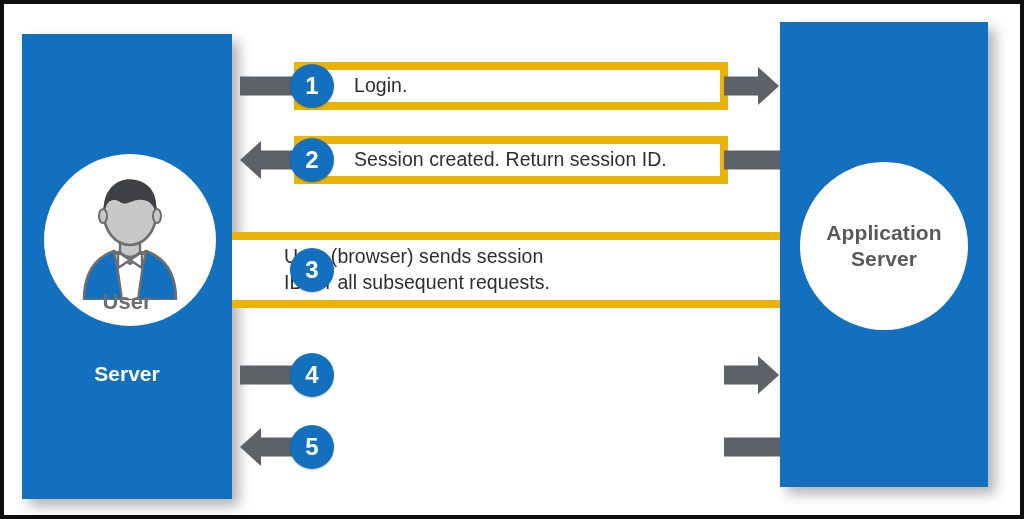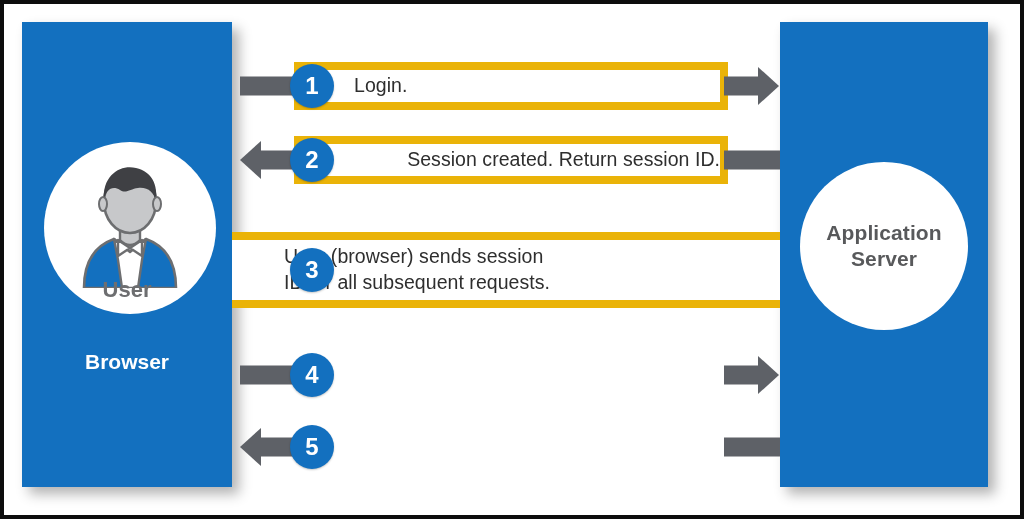--- a/index.html
+++ b/index.html
@@ -15,21 +15,21 @@
     box-sizing:border-box;
     border:4px solid #0d0d0d;
     background:#ffffff;
   }
   
   .endpoint{
     position:absolute;
     background:#1370bf;
     box-shadow:7px 7px 12px rgba(0,0,0,.30);
   }
-  #browser-block{ left:18px; top:18px; width:210px; height:465px; }
+  #browser-block{ left:18px; top:30px; width:210px; height:465px; }
   #server-block { left:776px; top:18px; width:208px; height:465px; }
 
   .circle{
     position:absolute;
     background:#ffffff;
     border-radius:50%;
     display:flex;
     align-items:center;
     justify-content:center;
   }
@@ -144,21 +144,21 @@
 
       <ellipse cx="64" cy="42" rx="26" ry="31" fill="#c7c8ca" stroke="#6d6e70" stroke-width="2.6"></ellipse>
 
       <path d="M38 40 C36 14 56 4 70 8 C86 12 92 24 90 42 C88 32 82 27 72 28 C64 29 60 34 54 30 C46 25 40 30 38 40 Z" fill="#3f4044"></path>
 
       <ellipse cx="37" cy="44" rx="4" ry="7" fill="#c7c8ca" stroke="#6d6e70" stroke-width="2"></ellipse>
       <ellipse cx="91" cy="44" rx="4" ry="7" fill="#c7c8ca" stroke="#6d6e70" stroke-width="2"></ellipse>
     </svg>
 
     <div id="user-label">User</div>
-    <div id="browser-label">Browser</div>
+    <div id="browser-label">Server</div>
   </div>
 
   <div class="endpoint" id="server-block">
     <div class="circle" id="server-circle">
       <div id="server-label">Application
 Server</div>
     </div>
   </div>
 
   <div class="row" style="top:58px;height:48px;">
@@ -167,21 +167,21 @@
       <div class="msgtext">Login.</div>
     </div>
     <div class="bar" style="left:720px;width:36px;"></div>
     <div class="head right" style="left:754px;"></div>
     <div class="badge" style="left:286px;">1</div>
   </div>
 
   <div class="row" style="top:132px;height:48px;">
     <div class="head left" style="left:236px;"></div>
     <div class="bar" style="left:256px;width:50px;"></div>
-    <div class="msgbox" style="left:290px;width:434px;justify-content:flex-end;">
+    <div class="msgbox" style="left:290px;width:434px;">
       <div class="msgtext">Session created. Return session ID.</div>
     </div>
     <div class="bar" style="left:720px;width:56px;"></div>
     <div class="badge" style="left:286px;">2</div>
   </div>
 
   <div class="row" style="top:228px;height:76px;">
     <div class="msgbox openside" style="left:228px;width:548px;">
       <div class="msgtext">User (browser) sends session
 ID for all subsequent requests.</div>

